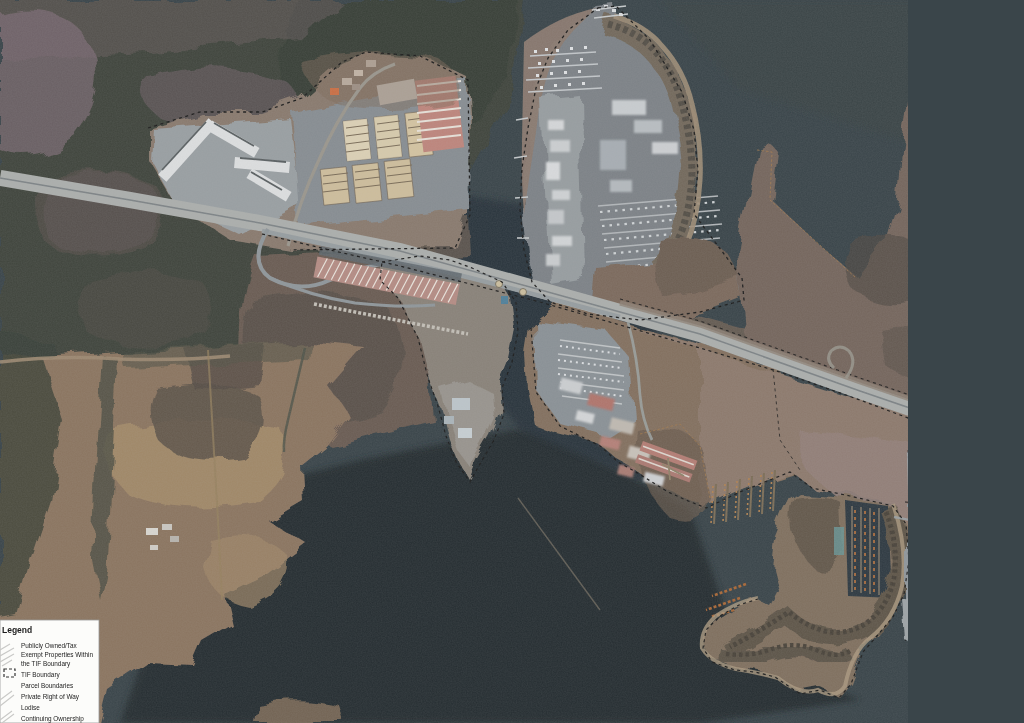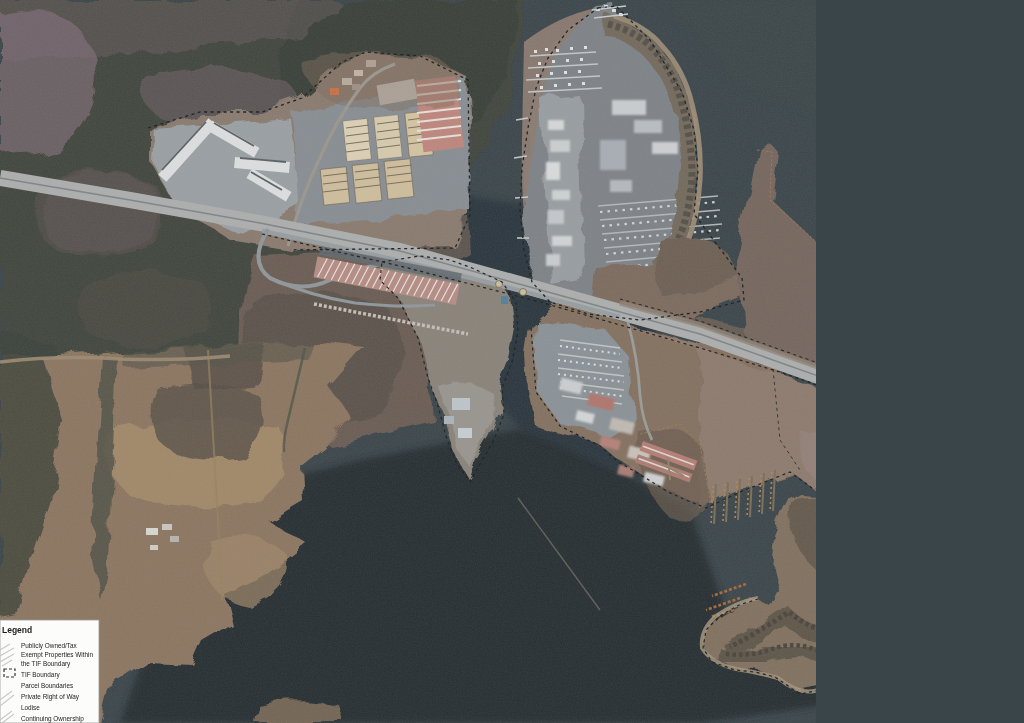--- a/index.html
+++ b/index.html
@@ -1,16 +1,16 @@
 <!DOCTYPE html>
 <html><head>
 <meta charset="utf-8">
 <style>
 html,body{margin:0;padding:0;background:#3a454a;}
-#map{position:relative;width:816px;height:723px;overflow:hidden;font-family:"Liberation Sans", sans-serif;}
+#map{position:relative;width:908px;height:723px;overflow:hidden;font-family:"Liberation Sans", sans-serif;}
 </style>
 </head>
 <body>
 <div id="map">
 <svg width="1024" height="723" viewBox="0 0 1024 723" xmlns="http://www.w3.org/2000/svg">
 <defs>
 <filter id="grain" x="-5%" y="-5%" width="110%" height="110%">
   <feTurbulence type="fractalNoise" baseFrequency="0.8" numOctaves="2" seed="7" result="n"></feTurbulence>
   <feColorMatrix in="n" type="matrix" values="0 0 0 0 0.5  0 0 0 0 0.5  0 0 0 0 0.5  0 0 0 0.4 0"></feColorMatrix>
 </filter>

